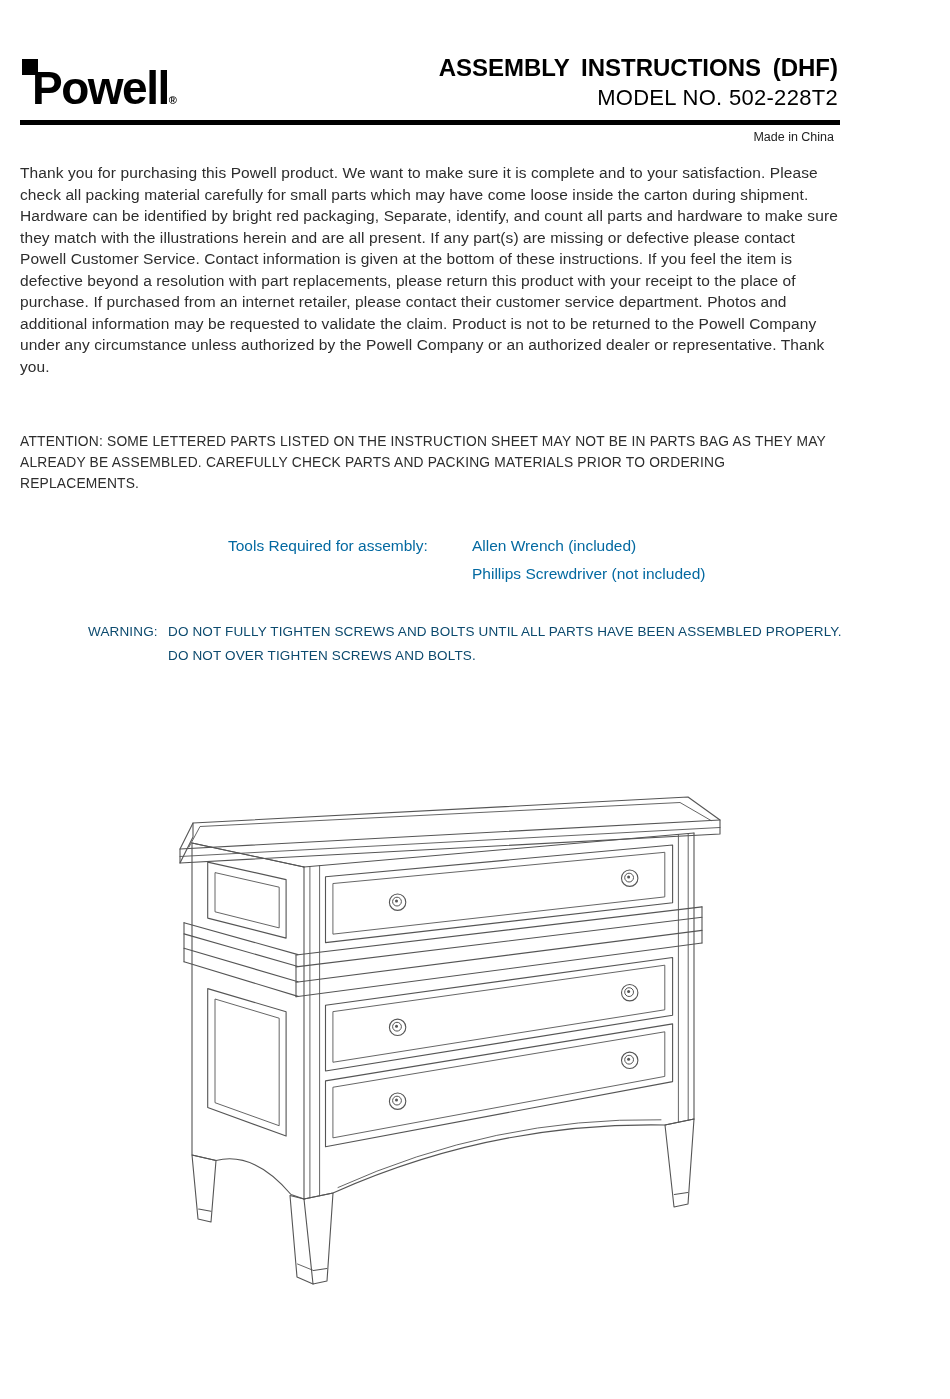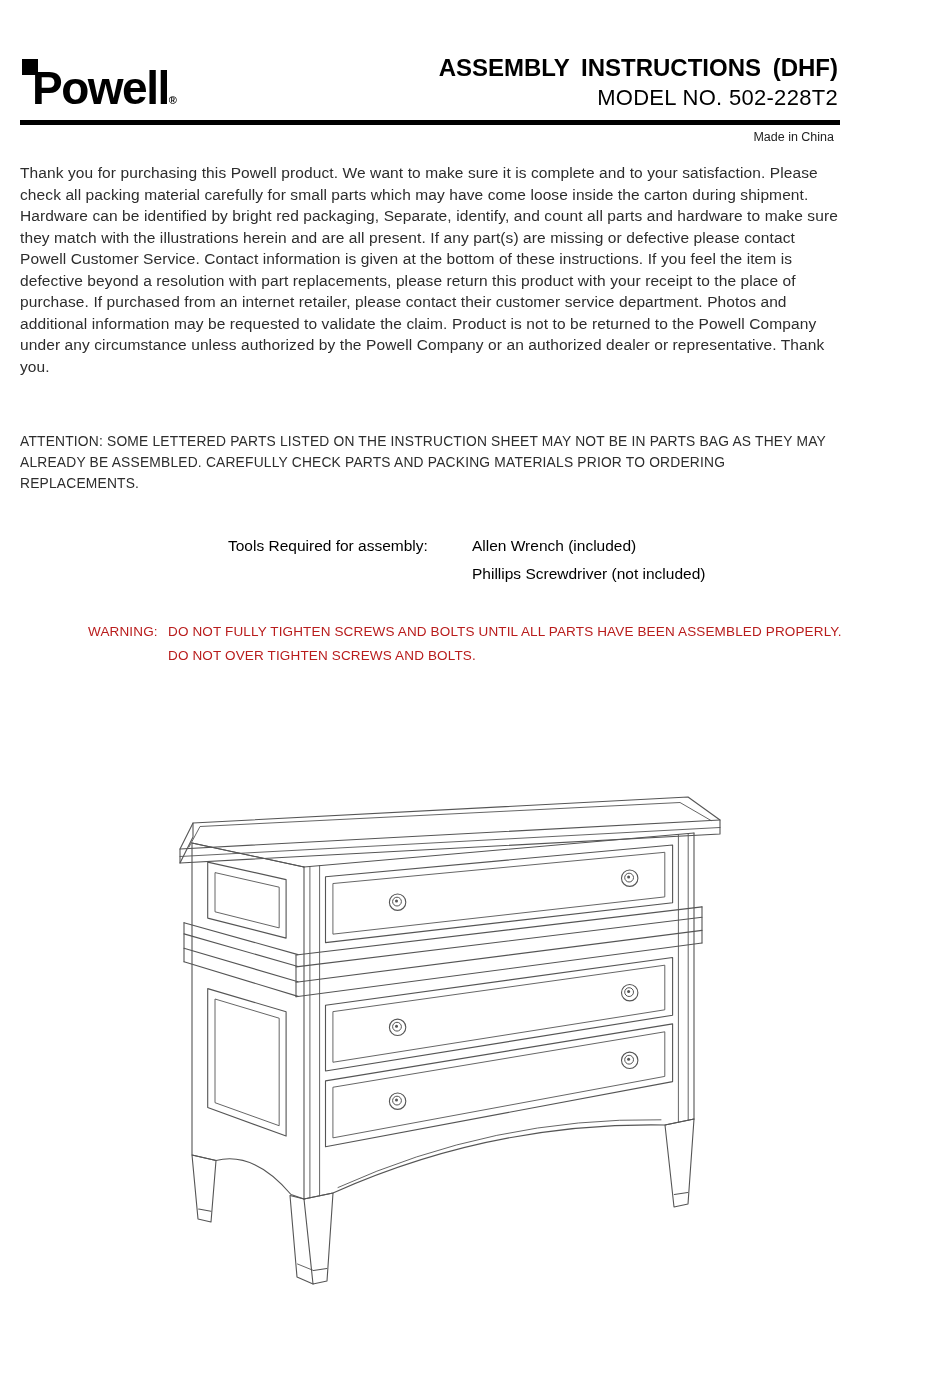--- a/index.html
+++ b/index.html
@@ -22,26 +22,26 @@
   .model-no{font-size:22px;font-weight:normal;color:#000;letter-spacing:0.3px;}
 
   .rule{margin:9px 20px 0 20px;height:5px;background:#000;}
   .made-in{text-align:right;margin:5px 26px 0 0;font-size:12.5px;color:#222;}
 
   .intro{margin:18px 20px 0 20px;max-width:912px;font-size:15.5px;line-height:21.5px;color:#2d2d2d;letter-spacing:0.1px;}
 
   .attention{margin:54px 20px 0 20px;max-width:880px;font-size:13.8px;line-height:21px;letter-spacing:0.2px;color:#2d2d2d;}
 
   .tools{margin:40px 0 0 228px;display:grid;grid-template-columns:244px auto;row-gap:4px;
-         font-size:15.5px;line-height:24px;color:#000000;}
+         font-size:15.5px;line-height:24px;color:#0369a1;}
   .tools .cell-empty{grid-column:1;}
   .tools .tool{grid-column:2;}
 
   .warning{margin:34px 0 0 88px;display:grid;grid-template-columns:80px auto;
-           font-size:13.5px;line-height:23.5px;color:#b91c1c;letter-spacing:0.15px;}
+           font-size:13.5px;line-height:23.5px;color:#0c4a6e;letter-spacing:0.15px;}
   .warning .w-label{grid-column:1;}
   .warning .w-line{grid-column:2;}
 
   .illustration{margin:100px 0 0 172px;width:560px;height:540px;}
   .illustration svg{display:block;}
 </style>
 </head>
 <body>
 
 <div class="page">

